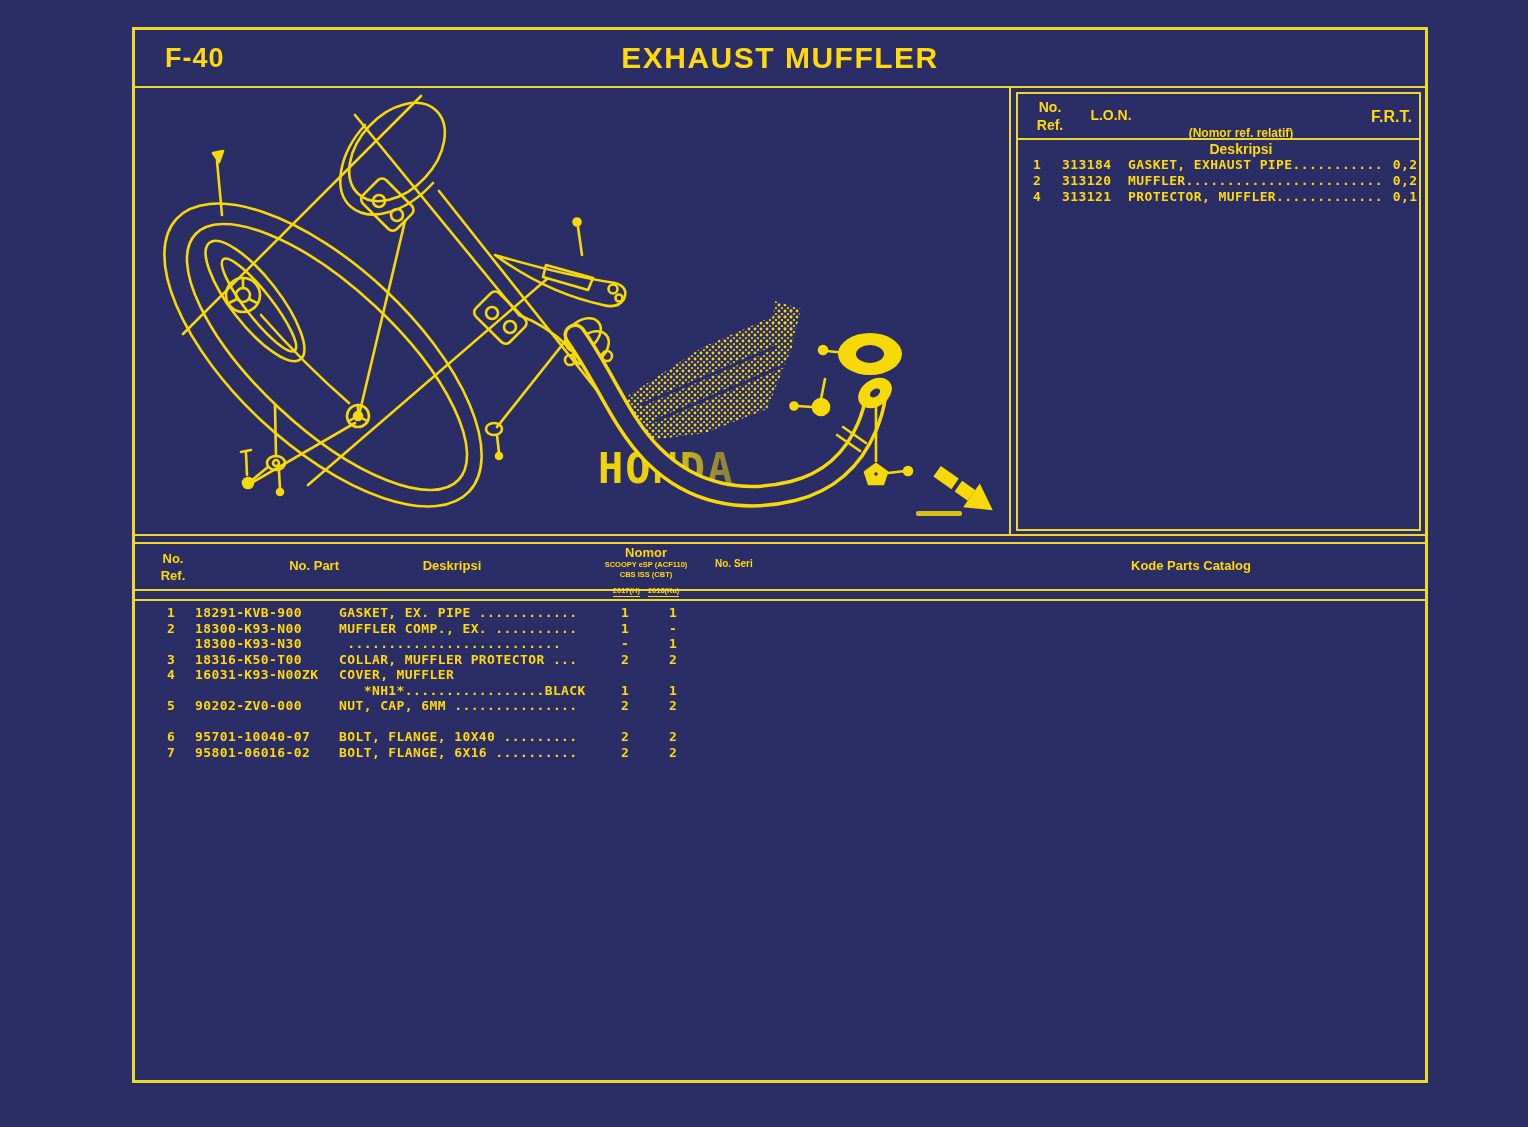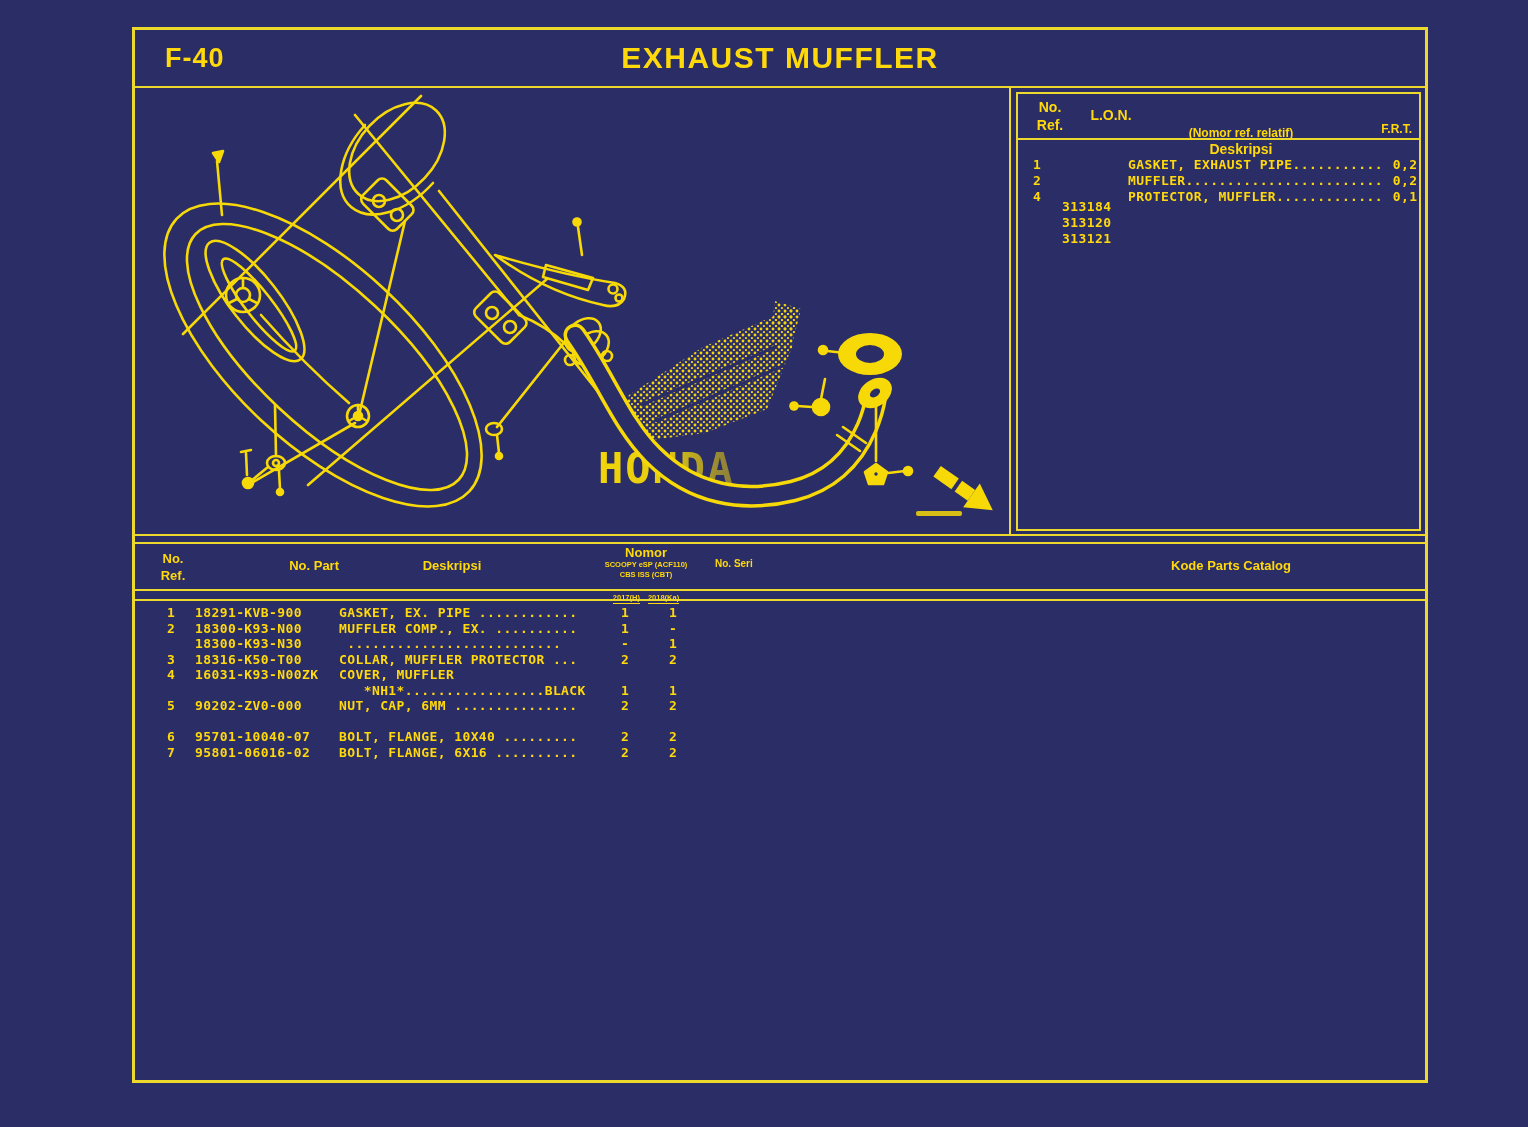--- a/index.html
+++ b/index.html
@@ -21,43 +21,43 @@
   .diagram{position:absolute;left:0;top:58px;width:874px;height:446px;}
   
   .frt-panel{position:absolute;left:874px;top:58px;width:416px;height:446px;border-left:2px solid var(--line);}
   .frt-inner{position:absolute;left:5px;top:4px;right:4px;bottom:3px;border:2px solid var(--line);}
   .frt-head{position:relative;height:46px;border-bottom:2px solid var(--line);color:var(--txt);font-weight:bold;}
   .h-noref{position:absolute;left:8px;top:5px;width:48px;text-align:center;font-size:14px;line-height:1.25;}
   .h-lon{position:absolute;left:60px;top:13px;width:66px;text-align:center;font-size:14px;}
   .h-desc{position:absolute;left:128px;top:3px;width:190px;text-align:center;}
   .h-desc .small{font-size:12px;font-weight:bold;margin-top:29px;}
   .h-desc .big{font-size:14px;font-weight:bold;margin-top:1px;}
-  .h-frt{position:absolute;right:7px;top:28px;font-size:12px;}
+  .h-frt{position:absolute;right:7px;top:14px;font-size:16px;}
   .frt-rows{padding:17px 6px 0 0;}
   .frt-row{display:grid;grid-template-columns:38px 72px 1fr 44px;height:16px;
     font-family:"DejaVu Sans Mono",monospace;font-weight:bold;font-size:13px;
     color:var(--txt);letter-spacing:.4px;white-space:pre;}
   .frt-row .c-ref{text-align:center;}
-  .frt-row .c-lon{text-align:left;padding-left:6px;margin-top:42px;}
+  .frt-row .c-lon{text-align:left;padding-left:6px;}
   .frt-row .c-frt{text-align:center;}
   
   .band{position:absolute;left:0;right:0;top:504px;border-top:2px solid var(--line);}
   .band-inner{position:relative;margin-top:6px;border-top:2px solid var(--line);
     border-bottom:2px solid var(--line);height:49px;color:var(--txt);font-weight:bold;}
   .band-line2{position:absolute;left:0;right:0;top:63px;border-top:2px solid var(--line);}
   .b-noref{position:absolute;left:14px;top:7px;width:48px;text-align:center;font-size:13px;line-height:1.3;}
   .b-part{position:absolute;left:62px;top:14px;width:142px;text-align:right;font-size:13px;}
   .b-desc{position:absolute;left:192px;top:14px;width:250px;text-align:center;font-size:13px;}
   .b-jumlah{position:absolute;left:450px;top:1px;width:122px;text-align:center;}
   .b-jumlah .j1{font-size:13px;}
   .b-jumlah .j2,.b-jumlah .j3{font-size:7.5px;line-height:1.3;font-weight:bold;}
   .b-jumlah .years{margin-top:1px;font-size:7.5px;}
-  .b-jumlah .years span{display:inline-block;border-bottom:1px solid var(--txt);margin:12px 4px;padding-bottom:1px;}
+  .b-jumlah .years span{display:inline-block;border-bottom:1px solid var(--txt);margin:5px 4px;padding-bottom:1px;}
   .b-seri{position:absolute;left:580px;top:14px;width:120px;text-align:left;font-size:10px;}
-  .b-kode{position:absolute;left:996px;top:14px;width:200px;text-align:center;font-size:13px;}
+  .b-kode{position:absolute;left:996px;top:14px;width:200px;font-size:13px;}
   .parts-rows{position:absolute;left:0;top:575px;right:0;}
   .p-row{display:grid;grid-template-columns:48px 144px 262px 48px 48px;margin-left:12px;height:15.5px;
     font-family:"DejaVu Sans Mono",monospace;font-weight:bold;font-size:13px;color:var(--txt);
     letter-spacing:.4px;white-space:pre;}
   .p-row .c-ref{text-align:center;}
   .p-row .c-q1,.p-row .c-q2{text-align:center;}
 </style>
 </head>
 <body>
 

